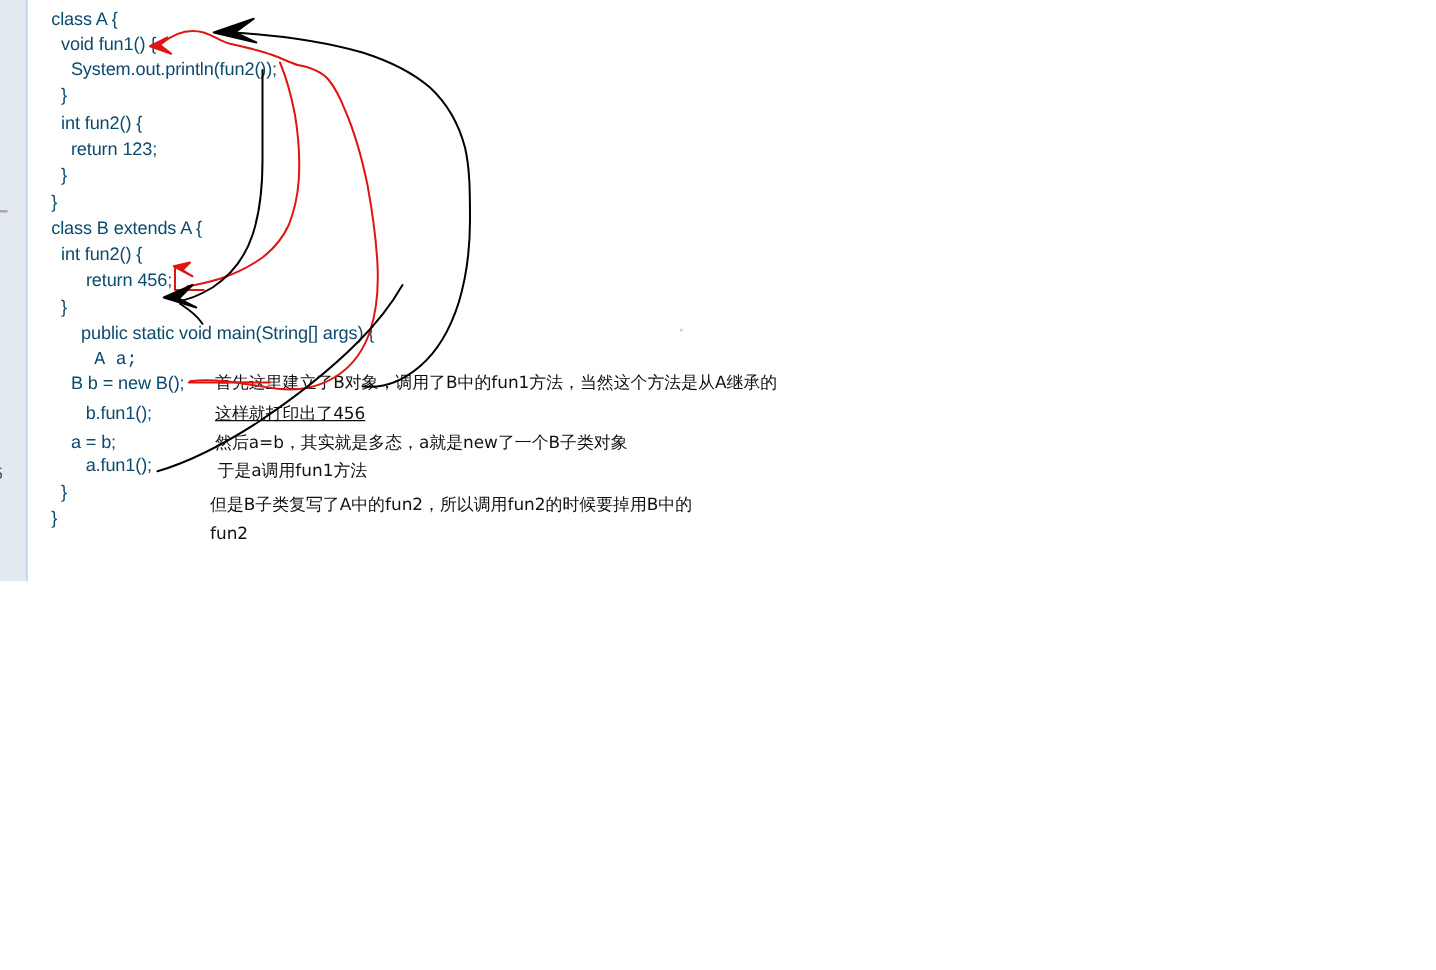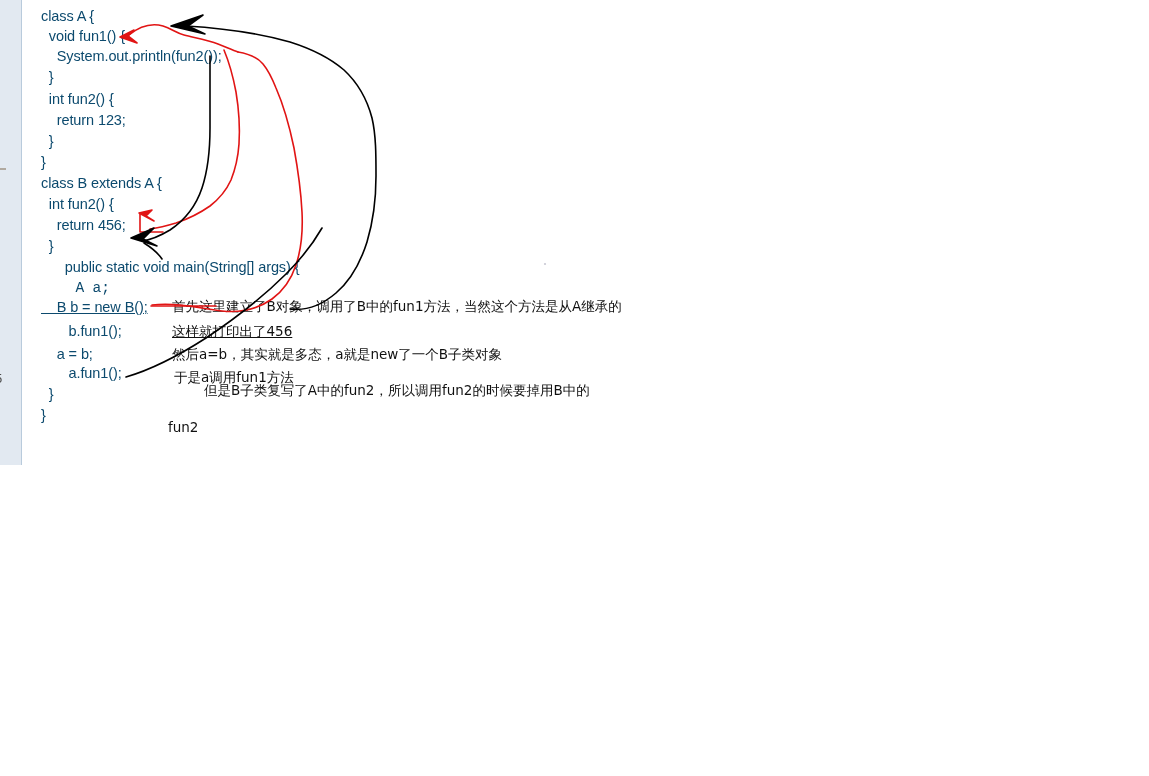--- a/index.html
+++ b/index.html
@@ -98,38 +98,38 @@
     <div class="code-line" style="left: 41px; top: 9px;">class A {</div>
     <div class="code-line" style="left: 41px; top: 29px;">  void fun1() {</div>
     <div class="code-line" style="left: 41px; top: 49px;">    System.out.println(fun2());</div>
     <div class="code-line" style="left: 41px; top: 70px;">  }</div>
     <div class="code-line" style="left: 41px; top: 92px;">  int fun2() {</div>
     <div class="code-line" style="left: 41px; top: 113px;">    return 123;</div>
     <div class="code-line" style="left: 41px; top: 134px;">  }</div>
     <div class="code-line" style="left: 41px; top: 155px;">}</div>
     <div class="code-line" style="left: 41px; top: 176px;">class B extends A {</div>
     <div class="code-line" style="left: 41px; top: 197px;">  int fun2() {</div>
-    <div class="code-line" style="left: 41px; top: 218px;">    return 456;</div>
+    <div class="code-line" style="left: 53px; top: 218px;">    return 456;</div>
     <div class="code-line" style="left: 41px; top: 239px;">  }</div>
     <div class="code-line" style="left: 57px; top: 260px;">  public static void main(String[] args) {</div>
     <div class="code-line" style="left: 41px; top: 281px; font-family: Liberation Mono, monospace;">    A a;</div>
-    <div class="code-line" style="left: 41px; top: 300px; text-decoration: underline;">    B b = new B();</div>
+    <div class="code-line" style="left: 41px; top: 300px;">    B b = new B();</div>
     <div class="code-line" style="left: 41px; top: 324px;">       b.fun1();</div>
     <div class="code-line" style="left: 41px; top: 347px;">    a = b;</div>
     <div class="code-line" style="left: 41px; top: 366px;">       a.fun1();</div>
     <div class="code-line" style="left: 41px; top: 387px;">  }</div>
     <div class="code-line" style="left: 41px; top: 408px;">}</div>
   </div>
 
 <div id="notes">
     <div class="note-line" style="left: 172px; top: 300px;">首先这里建立了B对象，调用了B中的fun1方法，当然这个方法是从A继承的</div>
     <div class="note-line" style="left: 172px; top: 325px; text-decoration: underline;">这样就打印出了456</div>
     <div class="note-line" style="left: 172px; top: 348px;">然后a=b，其实就是多态，a就是new了一个B子类对象</div>
     <div class="note-line" style="left: 174px; top: 371px; text-align: right;">于是a调用fun1方法</div>
-    <div class="note-line" style="left: 168px; top: 384px; margin-left: 36px;">但是B子类复写了A中的fun2，所以调用fun2的时候要掉用B中的</div>
+    <div class="note-line" style="left: 168px; top: 398px;">但是B子类复写了A中的fun2，所以调用fun2的时候要掉用B中的</div>
     <div class="note-line" style="left: 168px; top: 421px;">fun2</div>
   </div>
 
 <svg id="overlay" viewBox="0 0 1149 776" xmlns="http://www.w3.org/2000/svg">
 
   <g fill="none" stroke="#e11414" stroke-width="1.6" stroke-linecap="round" stroke-linejoin="round">
 
     <path d="M120,37 L134,30 L128,36 L137,43 Z" fill="#e11414" stroke="#e11414"></path>
 
     <path d="M129,35 C140,26 152,23 163,26 C172,29 176,33 184,35

